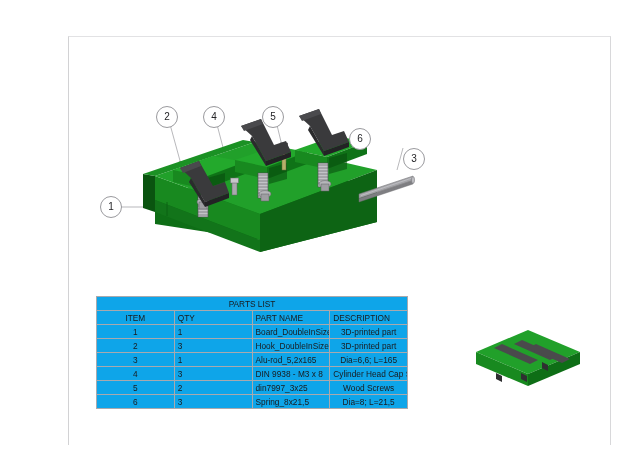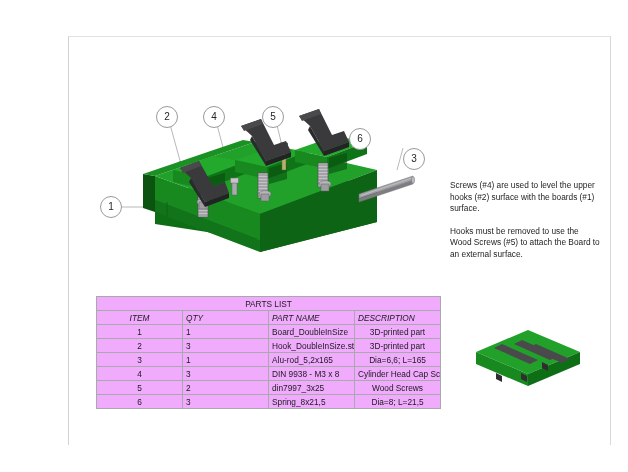--- a/index.html
+++ b/index.html
@@ -64,37 +64,37 @@
     line-height: 11.6px;
   }
   #notes p { margin: 0; }
   #notes .note-gap { height: 11px; }
 
   
   #parts-list {
     position: absolute;
     left: 96px;
     top: 296px;
-    width: 345px;
+    width: 312px;
     border-collapse: collapse;
     font-size: 8.3px;
     color: #1a1a1d;
-    background: #f0abfc;
+    background: #0ea5e9;
     table-layout: fixed;
   }
   #parts-list td, #parts-list th {
     border: 1px solid #a9a9ad;
     height: 13px;
     padding: 0 3px;
     font-weight: normal;
     overflow: hidden;
     white-space: nowrap;
   }
   #parts-list .title-cell { text-align: center; height: 13px; }
-  #parts-list .hdr { text-align: center; font-style: italic; }
+  #parts-list .hdr { text-align: center; }
   #parts-list .c-item  { width: 66px;  text-align: center; }
   #parts-list .c-qty   { width: 45px;  text-align: left; }
   #parts-list .c-name  { width: 112px; text-align: left; }
   #parts-list .c-desc  { width: 115px; text-align: center; }
   #parts-list .hdr.c-name, #parts-list .hdr.c-desc { text-align: left; }
 
   
   #detail-view {
     position: absolute;
     left: 466px;
@@ -246,25 +246,20 @@
     </svg>
   </div>
 
   <div class="balloon" style="left:100px;  top:196px;">1</div>
   <div class="balloon" style="left:156px;  top:106px;">2</div>
   <div class="balloon" style="left:403px;  top:148px;">3</div>
   <div class="balloon" style="left:203px;  top:106px;">4</div>
   <div class="balloon" style="left:262px;  top:106px;">5</div>
   <div class="balloon" style="left:349px;  top:128px;">6</div>
 
-  <div id="notes">
-    <p>Screws (#4) are used to level the upper hooks (#2) surface with the boards (#1) surface.</p>
-    <div class="note-gap"></div>
-    <p>Hooks must be removed to use the Wood Screws (#5) to attach the Board to an external surface.</p>
-  </div>
 
   <table id="parts-list">
     <tbody>
       <tr>
         <td class="title-cell" colspan="4">PARTS LIST</td>
       </tr>
       <tr>
         <th class="hdr c-item">ITEM</th>
         <th class="hdr c-qty">QTY</th>
         <th class="hdr c-name">PART NAME</th>

